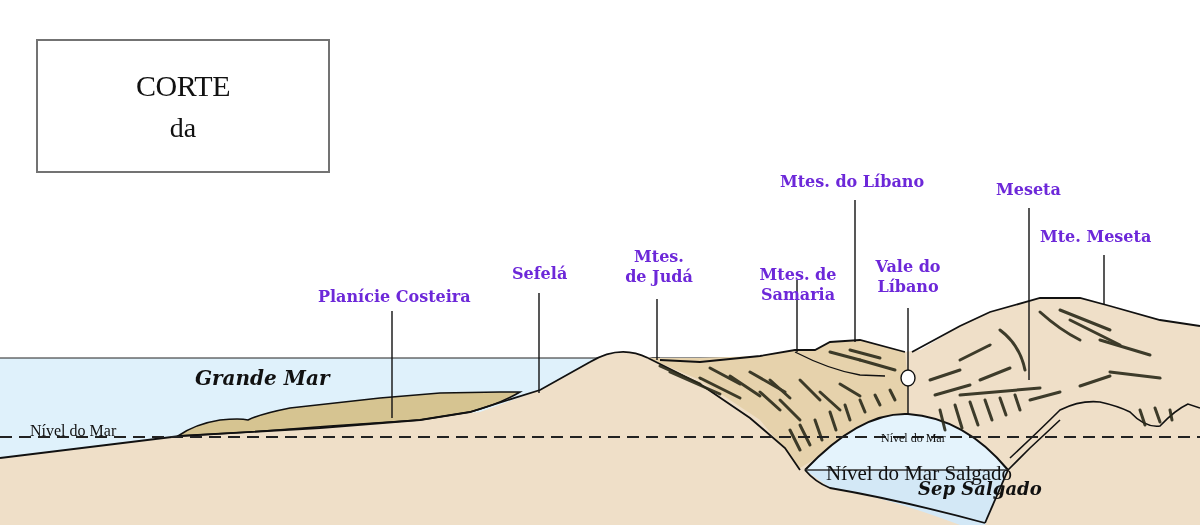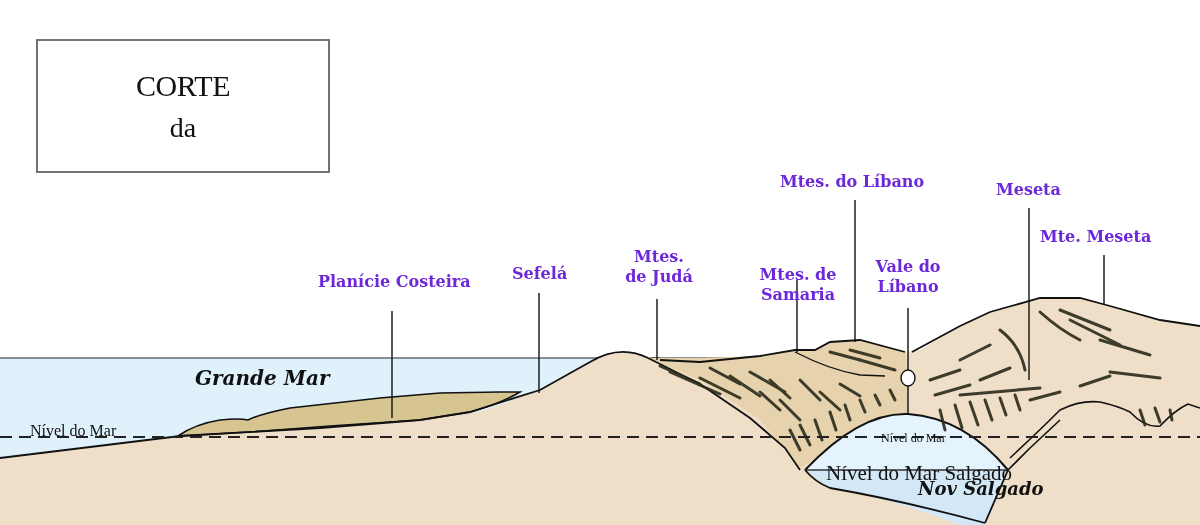--- a/index.html
+++ b/index.html
@@ -126,21 +126,21 @@
     <line x1="1029" y1="208" x2="1029" y2="380"></line>
     <line x1="1104" y1="255" x2="1104" y2="305"></line>
   </g>
 </svg>
 
 <div class="title-box">
   <div class="t1">CORTE</div>
   <div class="t2">da</div>
 </div>
 
-<div class="lbl" style="left:318px; top:272px;">Planície Costeira</div>
+<div class="lbl" style="left:318px; top:287px;">Planície Costeira</div>
 <div class="lbl" style="left:512px; top:264px;">Sefelá</div>
 <div class="lbl" style="left:614px; top:247px; width:90px;">
   <div>Mtes.</div>
   <div>de Judá</div>
 </div>
 <div class="lbl" style="left:750px; top:229px; width:96px;margin-top:36px;">
   <div>Mtes. de</div>
   <div>Samaria</div>
 </div>
 <div class="lbl" style="left:780px; top:172px;">Mtes. do Líbano</div>
@@ -148,13 +148,13 @@
   <div>Vale do</div>
   <div>Líbano</div>
 </div>
 <div class="lbl" style="left:996px; top:180px;text-align:center;">Meseta</div>
 <div class="lbl" style="left:1040px; top:227px;">Mte. Meseta</div>
 
 <div class="water-lbl" style="left:155px; top:366px; font-size:20px;">Grande Mar</div>
 <div class="plain-lbl" style="left:30px; top:410px; font-size:16px;">Nível do Mar</div>
 <div class="plain-lbl" style="left:881px; top:419px; font-size:12px;">Nível do Mar</div>
 <div class="plain-lbl" style="left:826px; top:449px; font-size:21px;">Nível do Mar Salgado</div>
-<div class="water-lbl" style="left:878px; top:478px; font-size:18px;">Nov Salgado</div>
+<div class="water-lbl" style="left:878px; top:478px; font-size:18px;">Sep Salgado</div>
 
 </body></html>

